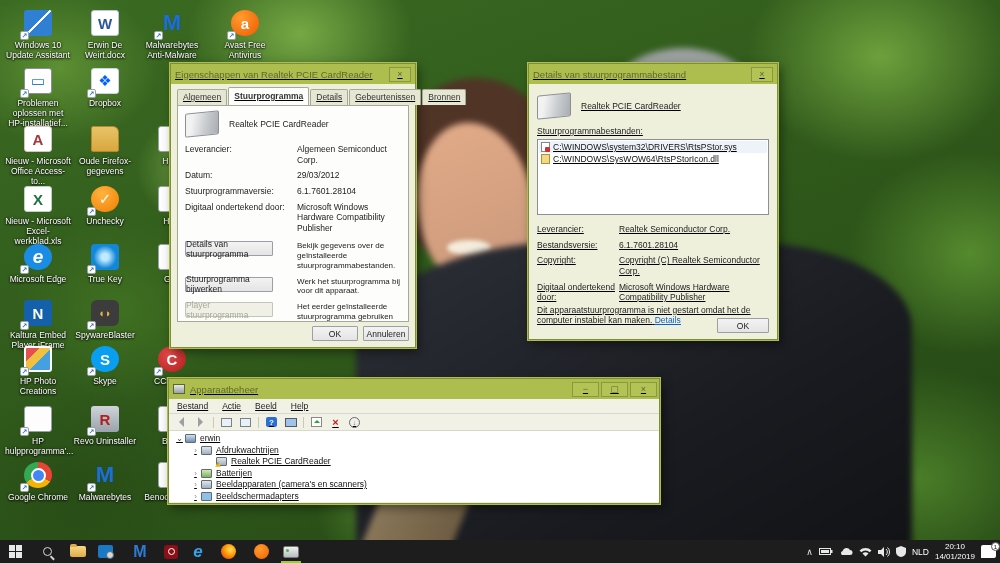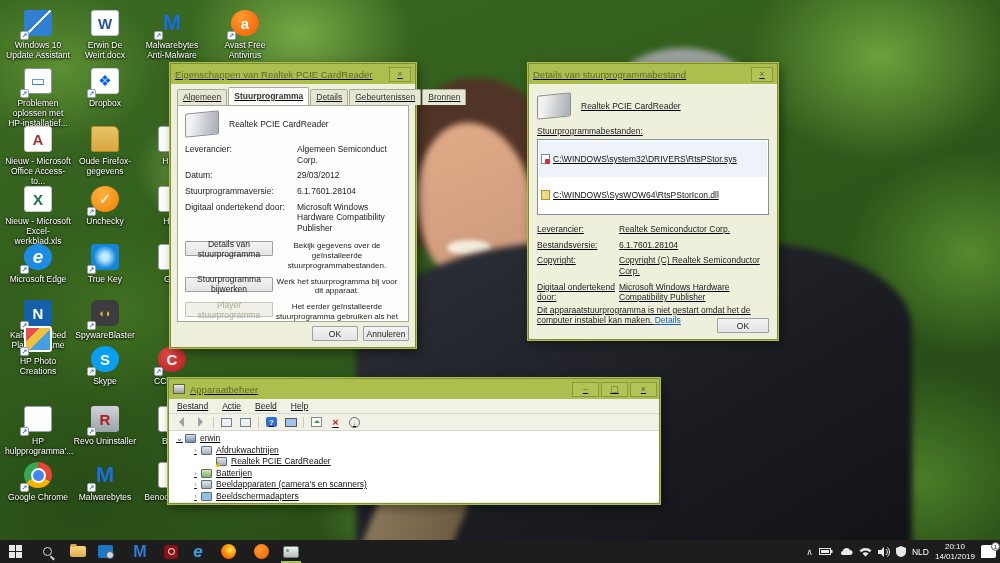--- a/index.html
+++ b/index.html
@@ -72,32 +72,32 @@
   #dlg-props { left:170px; top:63px; width:246px; height:285px; z-index:6; }
   .tabs { display:flex; margin:5px 0 0 6px; position:relative; z-index:2; }
   .tab { font-size:8.5px; padding:2px 5px 3px; border:1px solid #a8a89a; border-bottom:none; background:#e6e7d2; color:#333; margin-right:1px; border-radius:2px 2px 0 0; }
   .tab.active { background:#fdfdfb; padding-top:3px; margin-top:-2px; font-weight:bold; }
   .tabpage { position:absolute; left:6px; right:6px; top:41px; bottom:25px; background:#fdfdfb; border:1px solid #a8a89a; padding:6px 7px; overflow:hidden; }
   .devhead { display:flex; align-items:center; gap:10px; margin-bottom:8px; }
   .devhead .nm { font-size:8.5px; color:#222; }
   .frow { display:flex; font-size:8.5px; color:#222; margin-bottom:5px; }
   .frow .fl { width:112px; flex:none; }
   .frow .fv { flex:1; line-height:1.25; }
-  .arow { display:flex; gap:0; margin-bottom:6px; align-items:flex-start;text-align:center; }
+  .arow { display:flex; gap:24px; margin-bottom:6px; align-items:flex-start; }
   .arow .btn { width:88px; height:15px; flex:none; }
   .arow .ad { flex:1; font-size:8px; color:#222; line-height:1.22; }
   .okrow { position:absolute; right:6px; bottom:6px; display:flex; gap:5px; }
   .okrow .btn { width:46px; height:15px; }
 
   
   #dlg-details { left:528px; top:63px; width:250px; height:277px; z-index:6; padding:0; }
   #dlg-details .inner { padding:6px 8px; position:relative; height:calc(100% - 20px); }
   .fileslbl { font-size:8.5px; color:#222; margin:8px 0 3px; }
   .filebox { background:#fff; border:1px solid #8b9096; height:76px; padding:1px; overflow:hidden; }
-  .filerow { display:flex; align-items:center; gap:3px; font-size:8.5px; color:#111; padding:13px 2px; }
+  .filerow { display:flex; align-items:center; gap:3px; font-size:8.5px; color:#111; padding:1px 2px; }
   .filerow.sel { background:#eef3fa; }
   .fico { width:9px; height:10px; flex:none; border:1px solid #888; background:#fff; position:relative; }
   .fico.sys::after { content:""; position:absolute; right:-1px; bottom:-1px; width:5px; height:5px; background:#c33; border-radius:1px; }
   .fico.dll { background:#f2d98a; border-color:#b09030; }
   .drow { display:flex; font-size:8.5px; color:#222; margin-bottom:5px; }
   .drow .fl { width:82px; flex:none; line-height:1.2; }
   .drow .fv { flex:1; line-height:1.25; }
   .warn { font-size:8.5px; color:#222; line-height:1.25; margin-top:2px; }
   .link { color:#0a5fd0; text-decoration:underline; cursor:pointer; }
   #dlg-details .okb { position:absolute; right:8px; bottom:6px; width:52px; height:15px; }
@@ -278,21 +278,21 @@
       </div>
     <div class="ilabel">Kaltura Embed Player iFrame</div>
   </div>
   <div class="dicon" style="left:72px;top:298px">
     <div class="ig">
         <div class="glyph g-spyware">◖◗</div>
         <span class="lnk">↗</span>
       </div>
     <div class="ilabel">SpywareBlaster</div>
   </div>
-  <div class="dicon" style="left:5px;top:324px">
+  <div class="dicon" style="left:5px;top:344px">
     <div class="ig">
         <div class="glyph g-photos"></div>
         <span class="lnk">↗</span>
       </div>
     <div class="ilabel">HP Photo Creations</div>
   </div>
   <div class="dicon" style="left:72px;top:344px">
     <div class="ig">
         <div class="glyph g-skype">S</div>
         <span class="lnk">↗</span>

